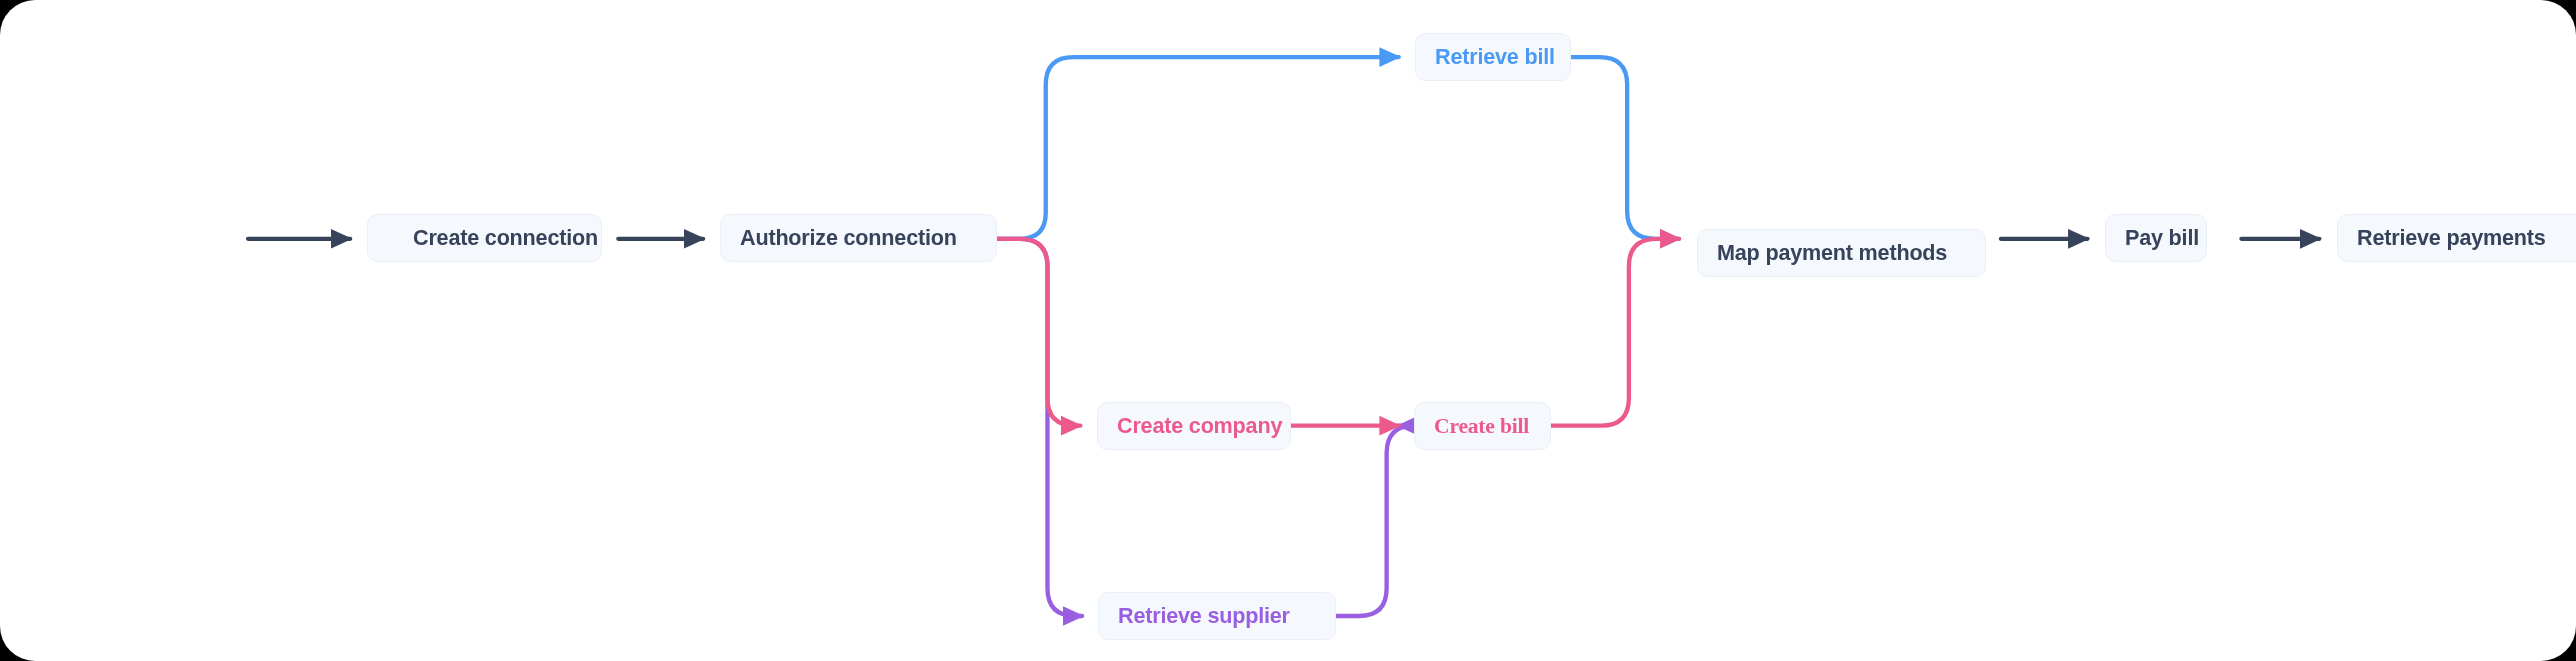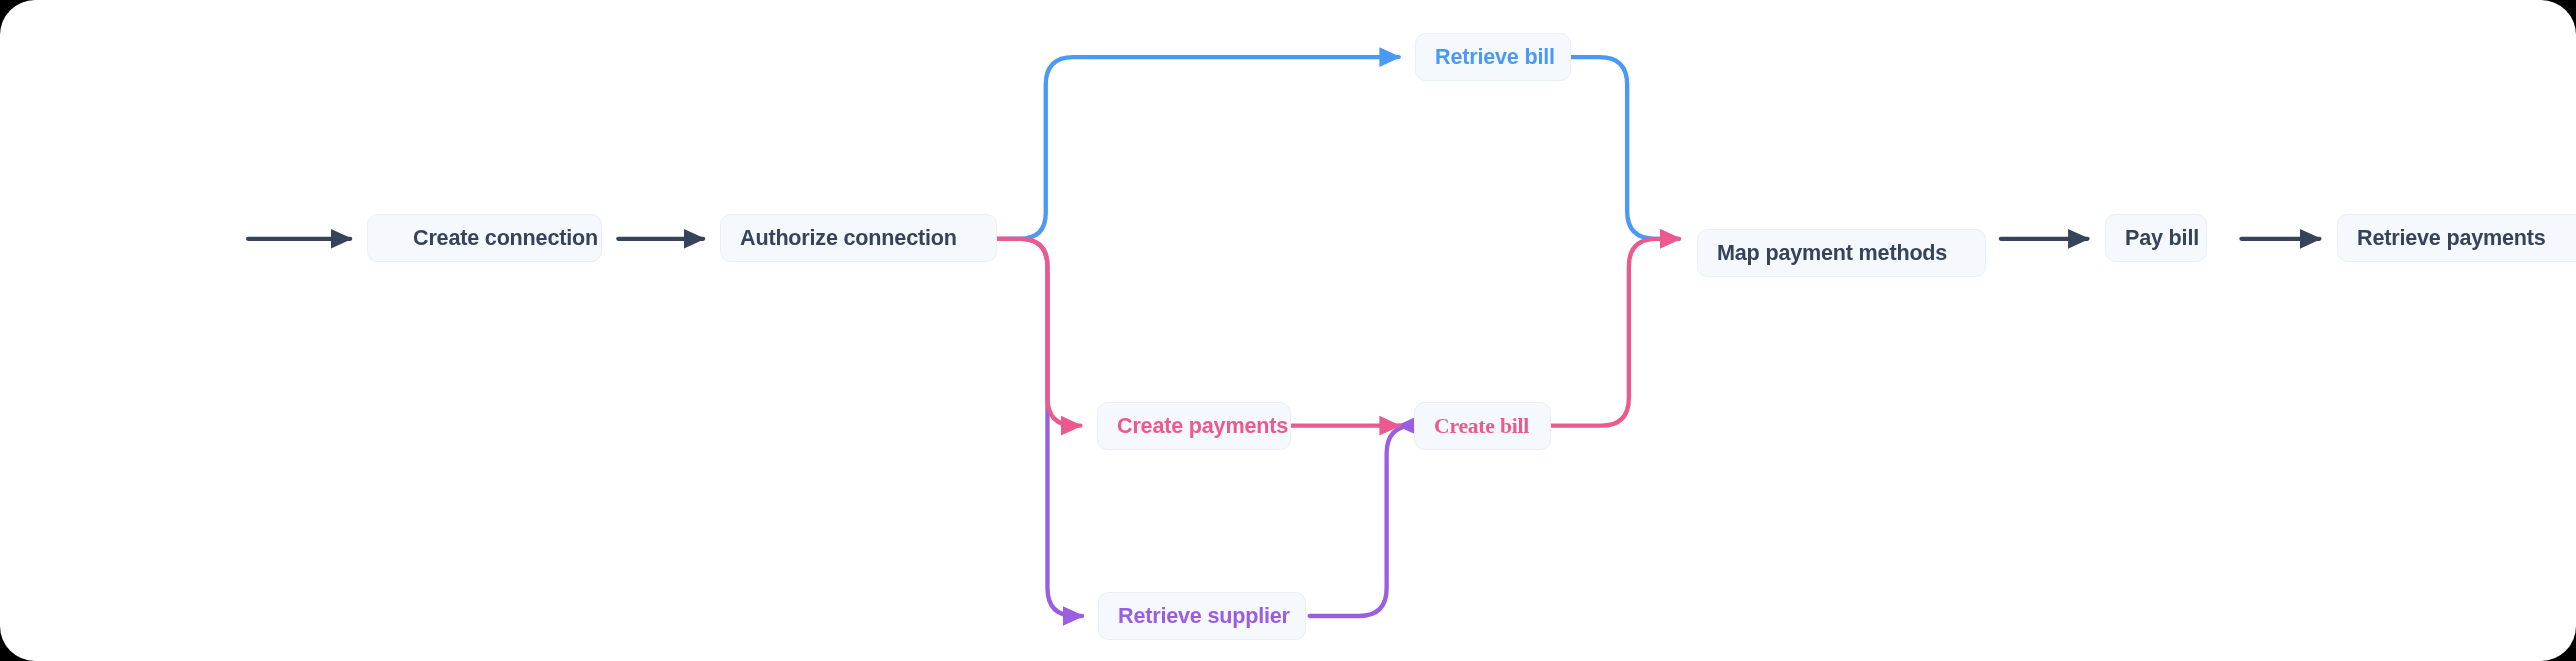--- a/index.html
+++ b/index.html
@@ -103,28 +103,28 @@
 
   <div class="node" style="left:720px; top:214px; width:277px;">
     <span>Authorize connection</span>
   </div>
 
   <div class="node blue" style="left:1415px; top:33px; width:156px;">
     <span>Retrieve bill</span>
   </div>
 
   <div class="node pink" style="left:1097px; top:402px; width:194px;">
-    <span>Create payments</span>
+    <span>Create company</span>
   </div>
 
   <div class="node pink" style="left:1414px; top:402px; width:137px;font-family:Liberation Serif, serif;">
     <span>Create bill</span>
   </div>
 
-  <div class="node purple" style="left:1098px; top:592px; width:208px;">
+  <div class="node purple" style="left:1098px; top:592px; width:238px;">
     <span>Retrieve supplier</span>
   </div>
 
   <div class="node" style="left:1697px; top:214px; width:289px;margin-top:15px;">
     <span>Map payment methods</span>
   </div>
 
   <div class="node" style="left:2105px; top:214px; width:102px;">
     <span>Pay bill</span>
   </div>

